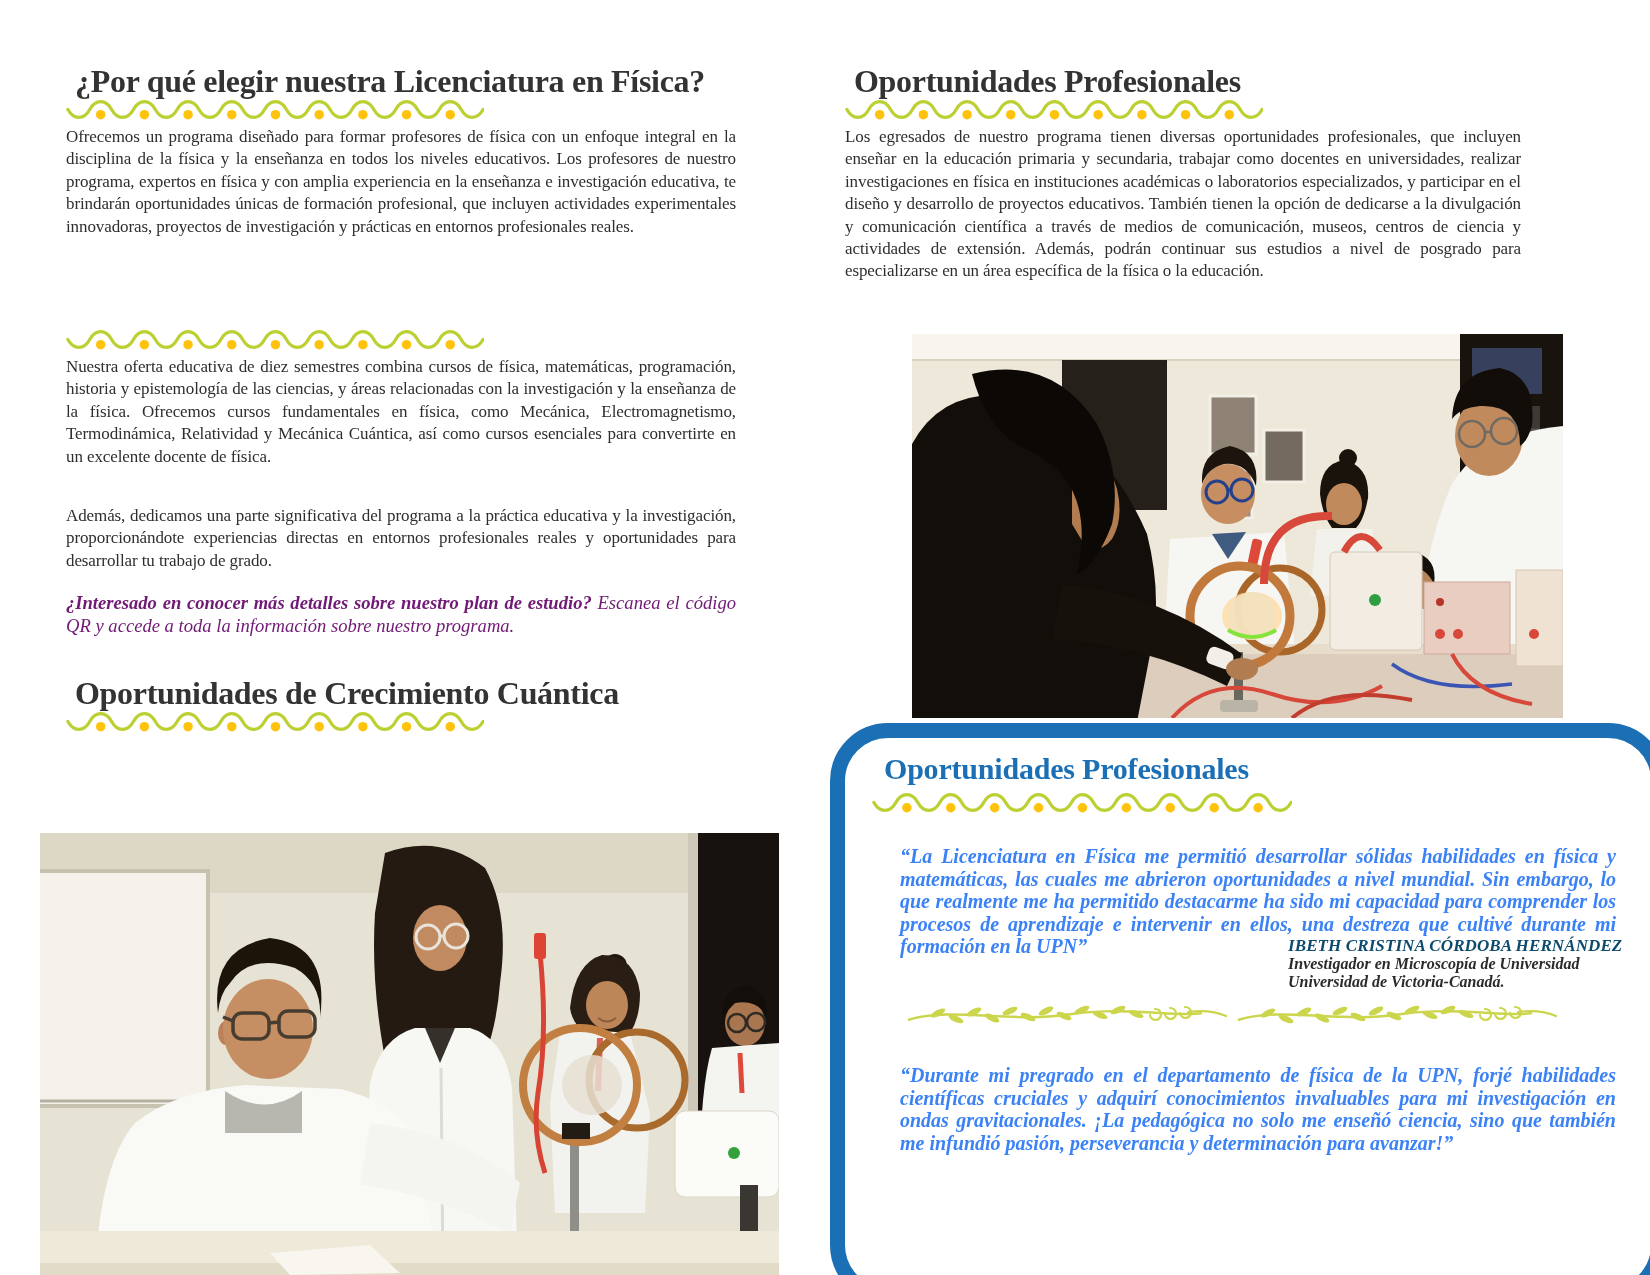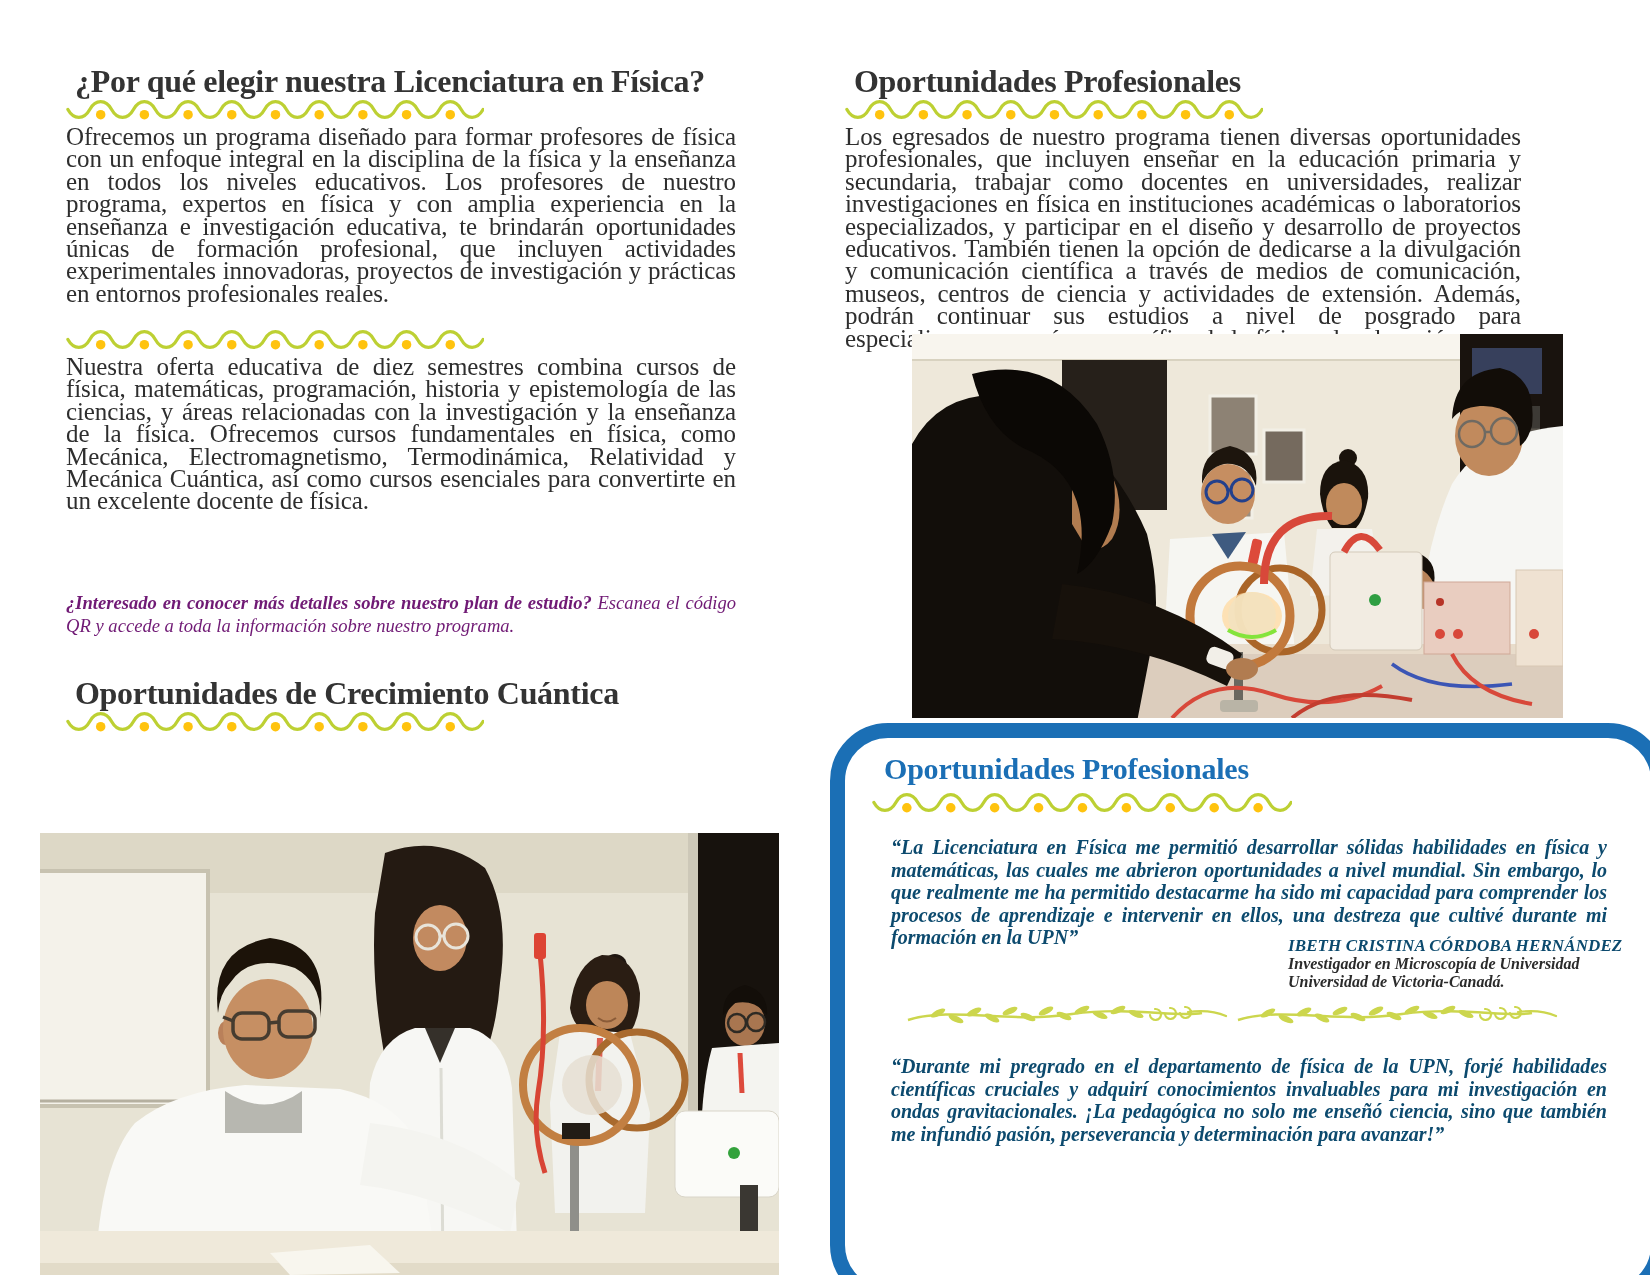--- a/index.html
+++ b/index.html
@@ -16,21 +16,21 @@
     margin:9px;
     font-family:"Liberation Serif","DejaVu Serif",serif;
     font-weight:700;
     font-size:32px;
     line-height:36px;
     color:#333333;
     letter-spacing:-0.3px;
     white-space:nowrap;
   }
   .body-text{
-    font-size:25px;
+    font-size:17px;
     line-height:22.4px;
     text-align:justify;
     letter-spacing:-0.1px;
     color:#2e2e2e;
     margin:0;
   }
   .callout{
     font-size:18.6px;
     line-height:22.6px;
     font-style:italic;
@@ -55,22 +55,22 @@
     letter-spacing:-0.2px;
     margin:0;
     white-space:nowrap;
   }
   .quote{
     font-size:20px;
     line-height:22.6px;
     font-style:italic;
     font-weight:600;
     text-align:justify;
-    color:#0c4a6e;
-    margin:7px;
+    color:#3b82f6;
+    margin:16px;
   }
   .attribution .name{
     font-size:17px;
     line-height:19px;
     font-weight:700;
     font-style:italic;
     color:#0c4a6e;
     letter-spacing:0.1px;
   }
   .attribution .role{
@@ -127,20 +127,21 @@
   <h2 class="slab abs" style="left:66px;top:54px;">¿Por qué elegir nuestra Licenciatura en Física?</h2>
   <svg class="wave abs" style="left:66px;top:96px;" width="418" height="27" viewBox="0 0 440 28">
       <use href="#wave-motif"></use>
     </svg>
   <p class="body-text abs" style="left:66px;top:126px;width:670px;">Ofrecemos un programa diseñado para formar profesores de física con un enfoque integral en la disciplina de la física y la enseñanza en todos los niveles educativos. Los profesores de nuestro programa, expertos en física y con amplia experiencia en la enseñanza e investigación educativa, te brindarán oportunidades únicas de formación profesional, que incluyen actividades experimentales innovadoras, proyectos de investigación y prácticas en entornos profesionales reales.</p>
 
   <svg class="wave abs" style="left:66px;top:326px;" width="418" height="27" viewBox="0 0 440 28">
       <use href="#wave-motif"></use>
     </svg>
   <p class="body-text abs" style="left:66px;top:356px;width:670px;">Nuestra oferta educativa de diez semestres combina cursos de física, matemáticas, programación, historia y epistemología de las ciencias, y áreas relacionadas con la investigación y la enseñanza de la física. Ofrecemos cursos fundamentales en física, como Mecánica, Electromagnetismo, Termodinámica, Relatividad y Mecánica Cuántica, así como cursos esenciales para convertirte en un excelente docente de física.</p>
+  <p class="body-text abs" style="left:66px;top:505px;width:670px;">Además, dedicamos una parte significativa del programa a la práctica educativa y la investigación, proporcionándote experiencias directas en entornos profesionales reales y oportunidades para desarrollar tu trabajo de grado.</p>
   <p class="callout abs" style="left:66px;top:592px;width:670px;"><b>¿Interesado en conocer más detalles sobre nuestro plan de estudio?</b><span> Escanea el código QR y accede a toda la información sobre nuestro programa.</span></p>
 
   <h2 class="slab abs" style="left:66px;top:666px;">Oportunidades de Crecimiento Cuántica</h2>
   <svg class="wave abs" style="left:66px;top:708px;" width="418" height="27" viewBox="0 0 440 28">
       <use href="#wave-motif"></use>
     </svg>
 
   <svg class="photo abs" style="left:40px;top:833px;" width="739" height="442" viewBox="0 0 739 442" preserveAspectRatio="none">
     <g>
       <rect width="739" height="442" fill="#e7e3d4"></rect>

